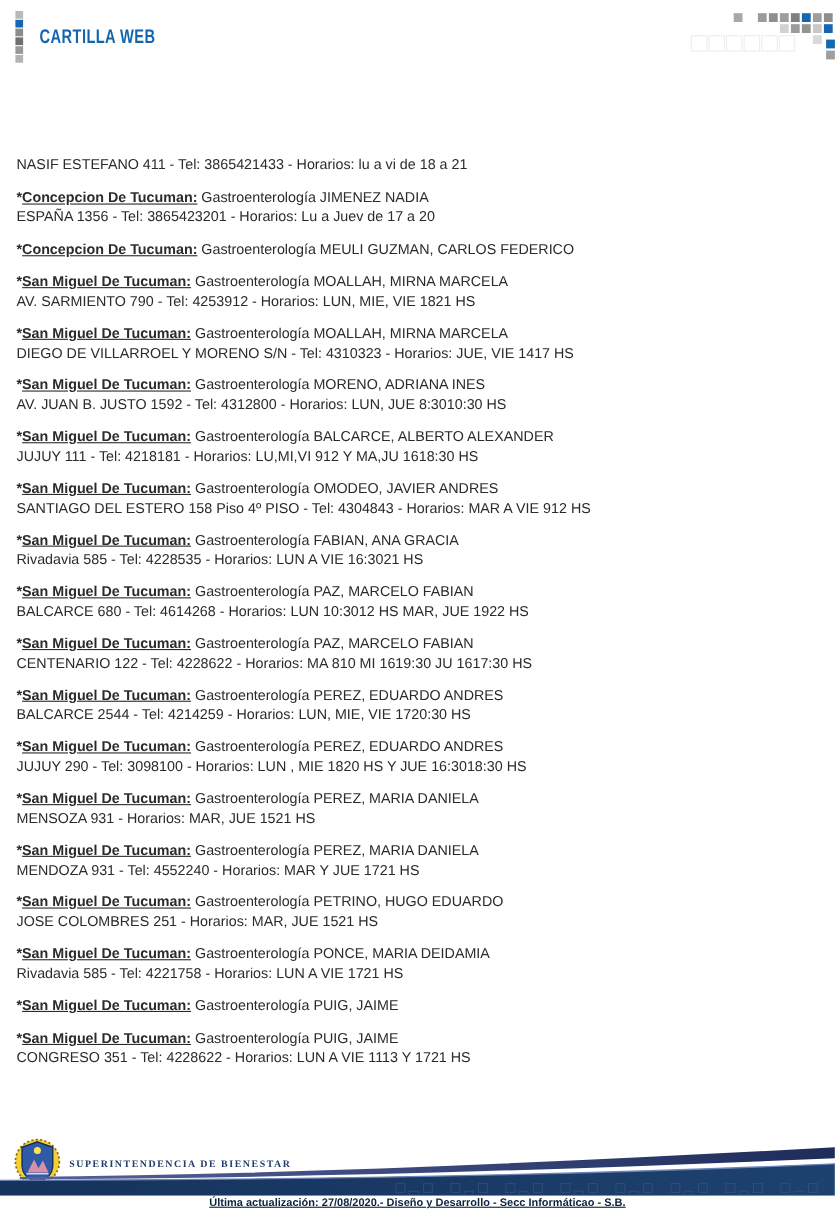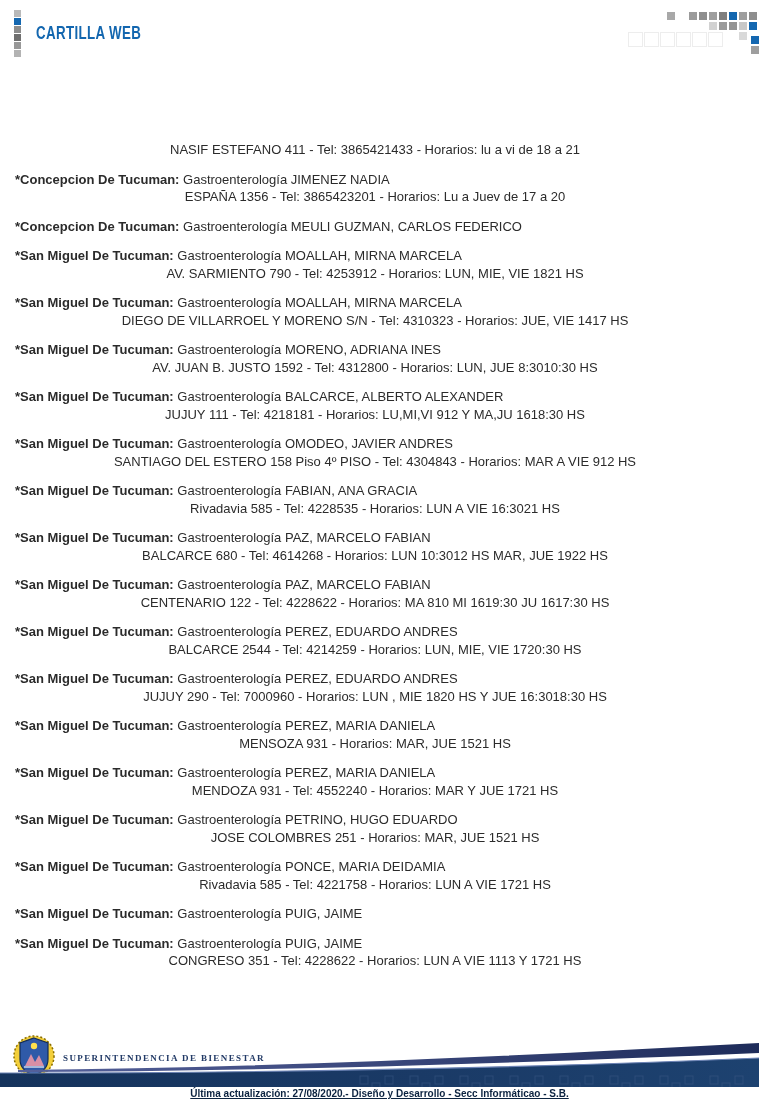--- a/index.html
+++ b/index.html
@@ -20,22 +20,22 @@
   }
   .mosaic { position:absolute; top:5px; left:620px; width:139px; height:55px; }
   .msq { position:absolute; width:8px; height:8px; }
   .ghost { position:absolute; width:13px; height:13px; border:1px solid #ededed; background:#fff; }
 
   
   .content { position:absolute; top:141px; left:15px; width:720px; color:#2b2b2b; font-size:13px; line-height:17.5px; }
   .entry { margin-bottom:12px; }
   .entry-title { white-space:nowrap; }
   .prefix { font-weight:bold; }
-  .loc { font-weight:bold; }
-  .entry-detail { white-space:nowrap;text-align:center; }
+  .loc { font-weight:bold; text-decoration:underline; }
+  .entry-detail { white-space:nowrap; }
 
   
   .footer-org-row { position:absolute; top:1033px; left:12px; display:flex; align-items:center; }
   .org-name {
     margin-left:7px; margin-top:4px; color:#223a66; font-weight:bold;
     font-family:Liberation Serif, serif; font-size:9px; letter-spacing:1.4px; white-space:nowrap;
   }
   .swoosh { position:absolute; top:1040px; left:0; width:759px; height:47px; }
   .update-line {
     position:absolute; top:1088px; left:0; width:759px; text-align:center;
@@ -129,21 +129,21 @@
       <div class="entry">
       <div class="entry-title"><span class="prefix">*</span><span class="loc">San Miguel De Tucuman:</span><span class="rest"> Gastroenterología PAZ, MARCELO FABIAN</span></div>
       <div class="entry-detail">CENTENARIO 122 - Tel: 4228622 - Horarios: MA 810 MI 1619:30 JU 1617:30 HS</div>
     </div>
       <div class="entry">
       <div class="entry-title"><span class="prefix">*</span><span class="loc">San Miguel De Tucuman:</span><span class="rest"> Gastroenterología PEREZ, EDUARDO ANDRES</span></div>
       <div class="entry-detail">BALCARCE 2544 - Tel: 4214259 - Horarios: LUN, MIE, VIE 1720:30 HS</div>
     </div>
       <div class="entry">
       <div class="entry-title"><span class="prefix">*</span><span class="loc">San Miguel De Tucuman:</span><span class="rest"> Gastroenterología PEREZ, EDUARDO ANDRES</span></div>
-      <div class="entry-detail">JUJUY 290 - Tel: 7000960 - Horarios: LUN , MIE 1820 HS Y JUE 16:3018:30 HS</div>
+      <div class="entry-detail">JUJUY 290 - Tel: 3098100 - Horarios: LUN , MIE 1820 HS Y JUE 16:3018:30 HS</div>
     </div>
       <div class="entry">
       <div class="entry-title"><span class="prefix">*</span><span class="loc">San Miguel De Tucuman:</span><span class="rest"> Gastroenterología PEREZ, MARIA DANIELA</span></div>
       <div class="entry-detail">MENSOZA 931 - Horarios: MAR, JUE 1521 HS</div>
     </div>
       <div class="entry">
       <div class="entry-title"><span class="prefix">*</span><span class="loc">San Miguel De Tucuman:</span><span class="rest"> Gastroenterología PEREZ, MARIA DANIELA</span></div>
       <div class="entry-detail">MENDOZA 931 - Tel: 4552240 - Horarios: MAR Y JUE 1721 HS</div>
     </div>
       <div class="entry">

